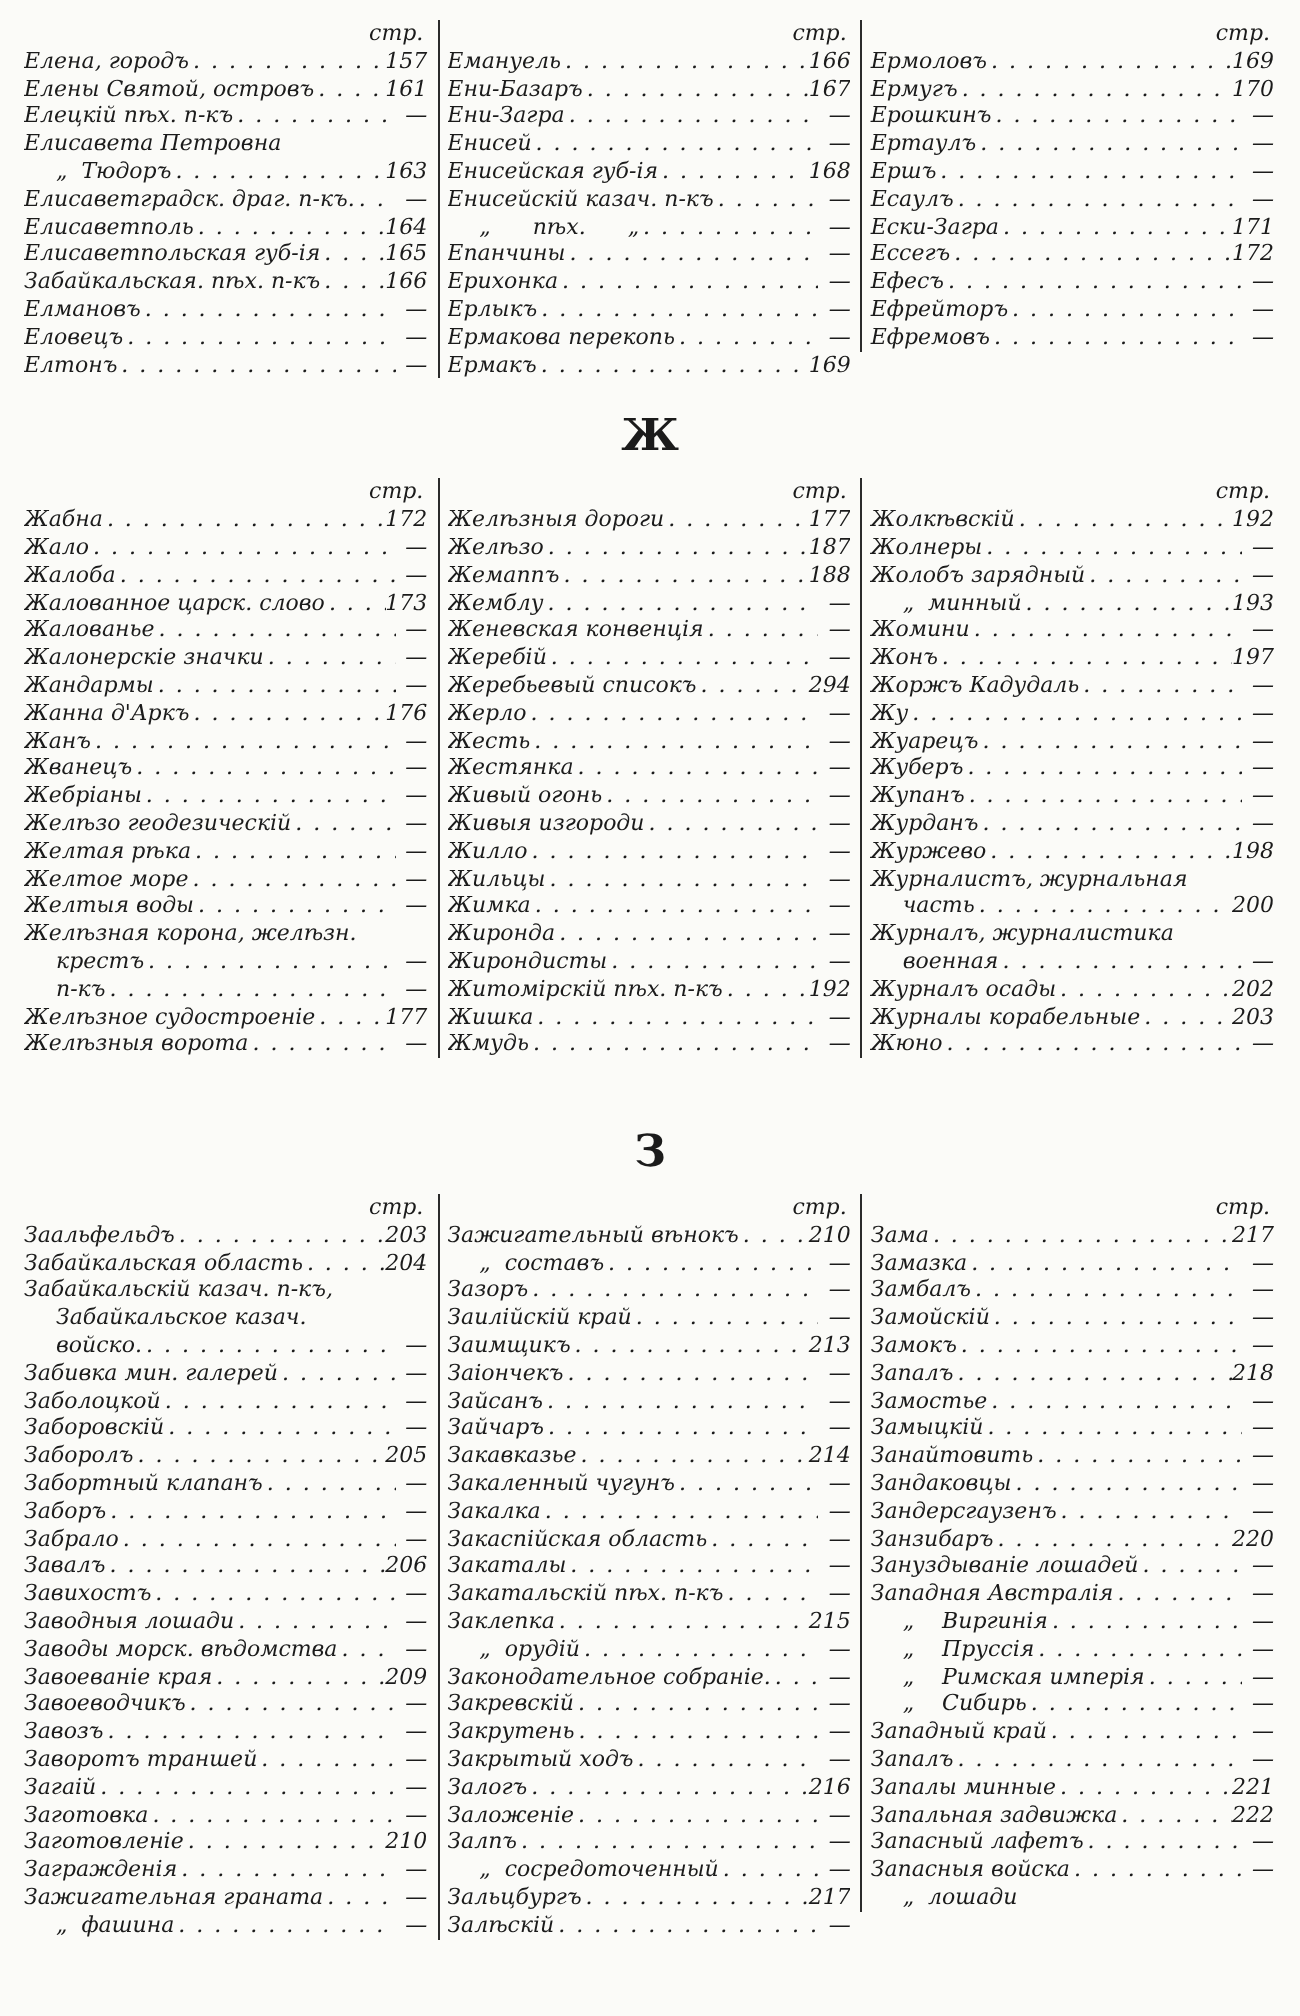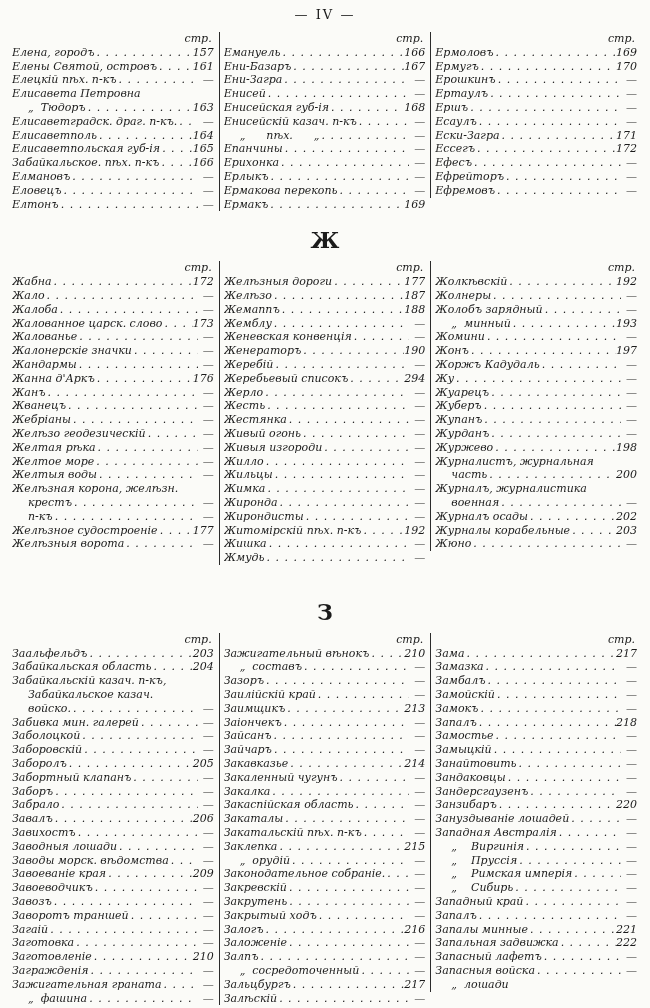--- a/index.html
+++ b/index.html
@@ -37,21 +37,20 @@
   .leader::after {
     content:" . . . . . . . . . . . . . . . . . . . . . . . . . . . .";
     letter-spacing:1px;
   }
   .p { flex:0 0 auto; min-width:16px; text-align:right; white-space:pre; }
 </style>
 </head>
 <body>
 
 <div class="page">
-  <div class="page-header">— IV —</div>
   <div id="sections">
       <div class="section sec-0">
         <div class="columns">
           <div class="column">
             <div class="col-header">стр.</div>
             <div class="row">
               <span class="t">Елена, городъ</span>
               <span class="leader"></span>
               <span class="p">157</span>
             </div>
@@ -82,21 +81,21 @@
               <span class="t">Елисаветполь</span>
               <span class="leader"></span>
               <span class="p">164</span>
             </div>
             <div class="row">
               <span class="t">Елисаветпольская губ-ія</span>
               <span class="leader"></span>
               <span class="p">165</span>
             </div>
             <div class="row">
-              <span class="t">Забайкальское. пѣх. п-къ</span>
+              <span class="t">Забайкальская. пѣх. п-къ</span>
               <span class="leader"></span>
               <span class="p">166</span>
             </div>
             <div class="row">
               <span class="t">Елмановъ</span>
               <span class="leader"></span>
               <span class="p">—</span>
             </div>
             <div class="row">
               <span class="t">Еловецъ</span>
@@ -357,25 +356,20 @@
               <span class="t">Жемблу</span>
               <span class="leader"></span>
               <span class="p">—</span>
             </div>
             <div class="row">
               <span class="t">Женевская конвенція</span>
               <span class="leader"></span>
               <span class="p">—</span>
             </div>
             <div class="row">
-              <span class="t">Женераторъ</span>
-              <span class="leader"></span>
-              <span class="p">190</span>
-            </div>
-            <div class="row">
               <span class="t">Жеребій</span>
               <span class="leader"></span>
               <span class="p">—</span>
             </div>
             <div class="row">
               <span class="t">Жеребьевый списокъ</span>
               <span class="leader"></span>
               <span class="p">294</span>
             </div>
             <div class="row">

